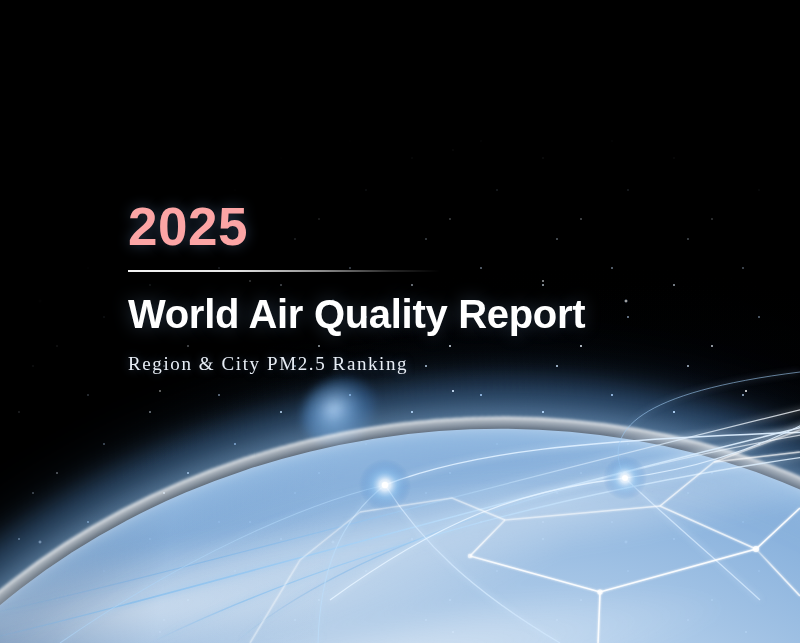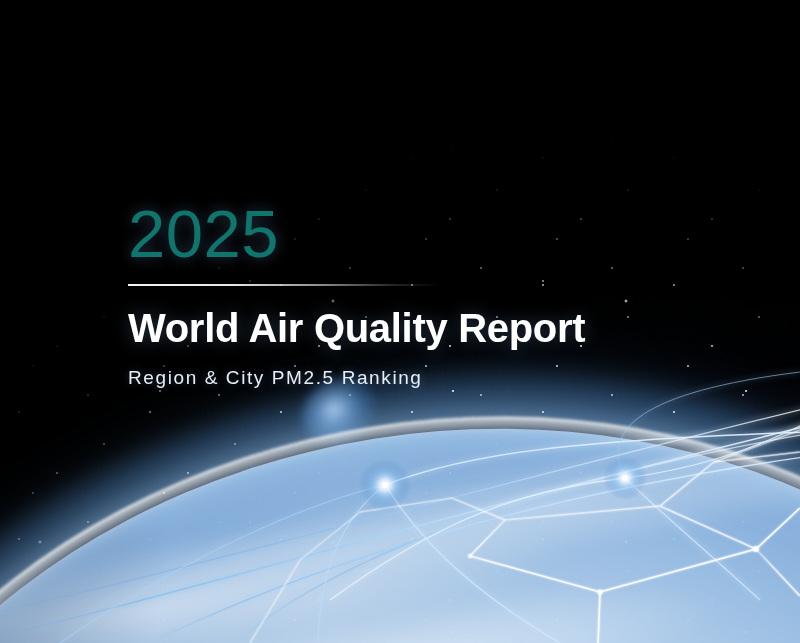--- a/index.html
+++ b/index.html
@@ -172,23 +172,23 @@
   #network { position: absolute; inset: 0; }
 
   
   #titleblock {
     position: absolute;
     left: 128px;
     top: 200px;
     width: 640px;
   }
   #year {
-    font-size: 67px;
-    font-weight: normal;
-    color: #0f766e;
+    font-size: 53px;
+    font-weight: bold;
+    color: #fca5a5;
     line-height: 1;
     letter-spacing: 0.5px;
     margin: 0;
     text-shadow: 0 0 14px rgba(120,170,230,0.35);
   }
   #divider {
     height: 2px;
     width: 312px;
     margin: 17px 0 0 0;
     background: linear-gradient(to right,
@@ -210,20 +210,21 @@
   }
   #report-subtitle {
     font-size: 19px;
     font-weight: normal;
     color: #e8eef6;
     letter-spacing: 1.6px;
     line-height: 1;
     margin: 20px 0 0 0;
     white-space: nowrap;
     text-shadow: 0 0 10px rgba(120,170,230,0.35);
+    font-family: Liberation Serif, serif;
   }
 </style>
 </head>
 <body>
 
 <div id="cover">
 
   <div class="layer" id="space-base"></div>
   <div class="layer" id="starfield-fine"></div>
   <div class="layer" id="starfield-mid"></div>

